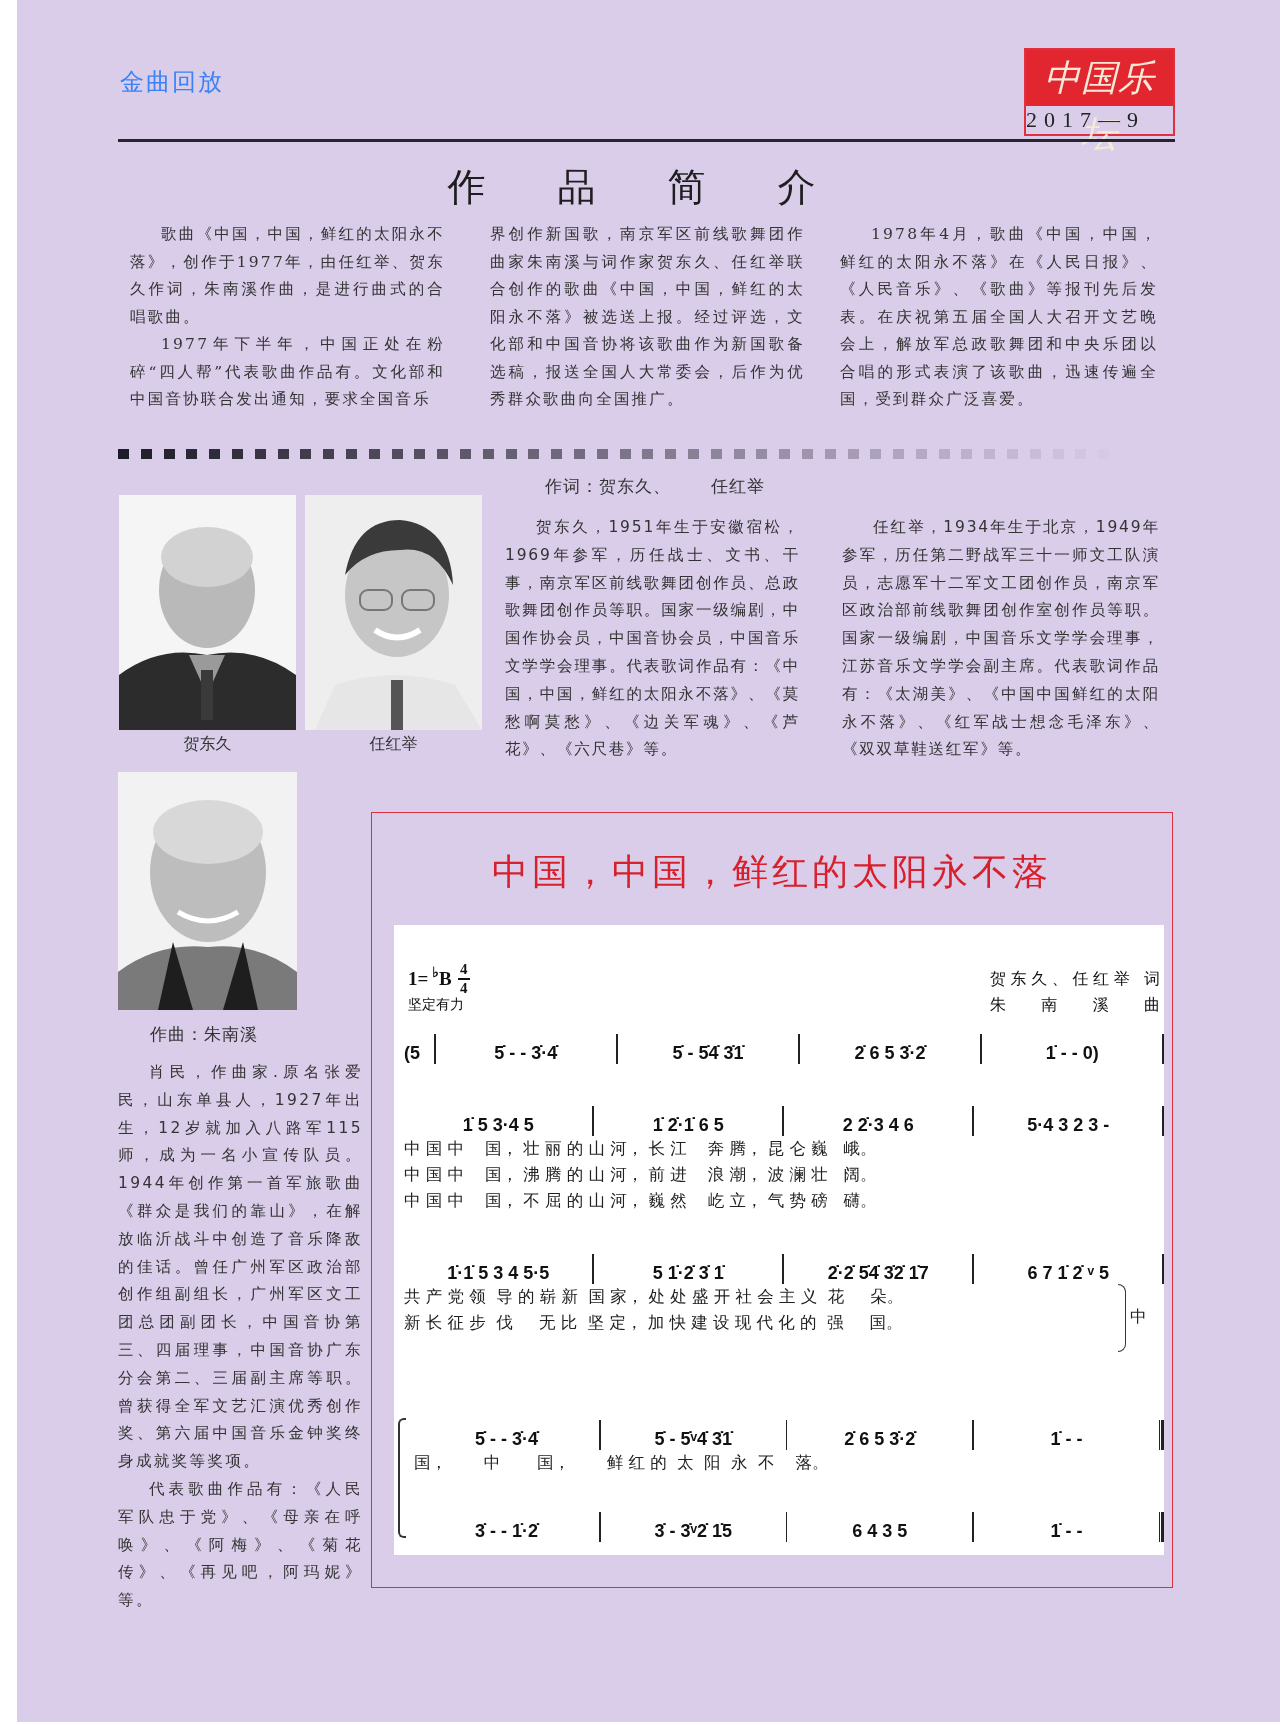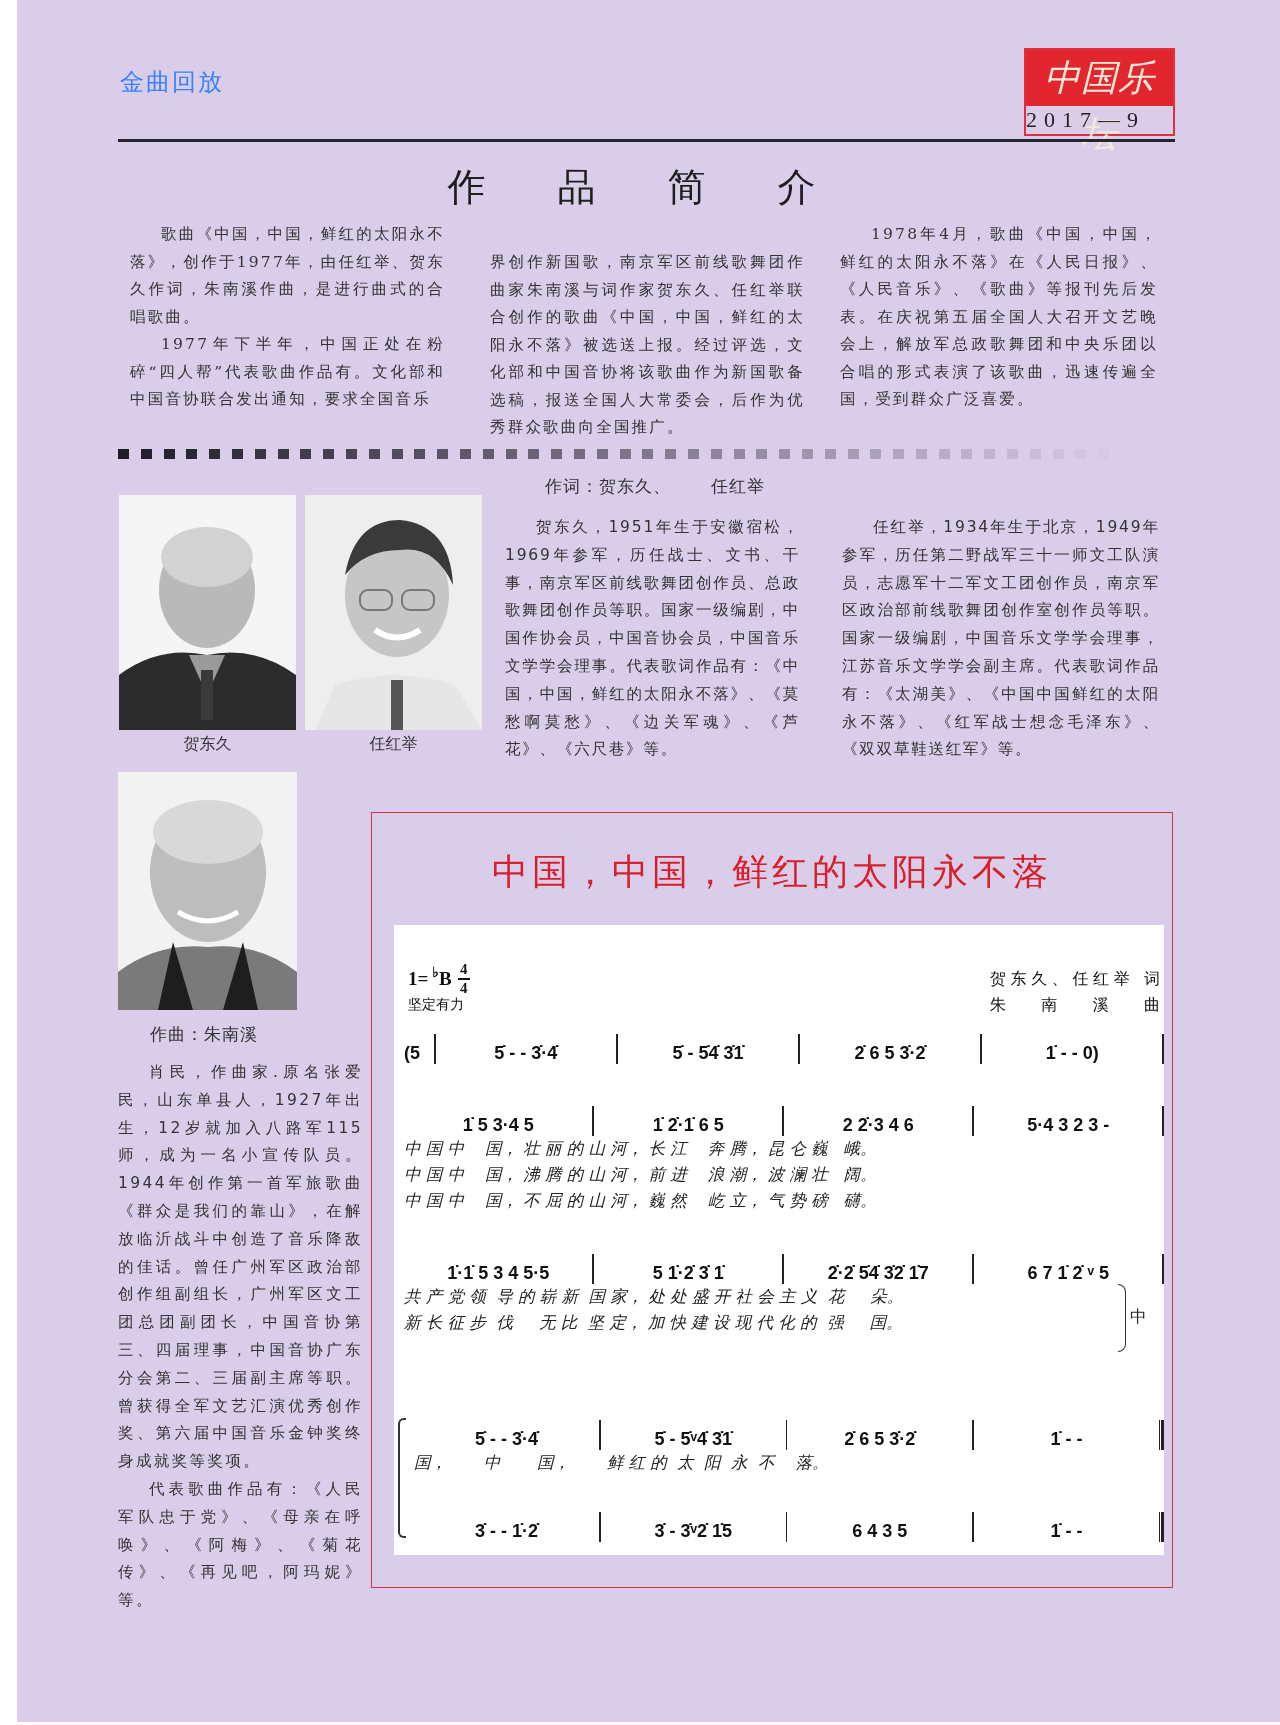--- a/index.html
+++ b/index.html
@@ -14,21 +14,21 @@
   .logo-top { position: absolute; left: 0; top: 0; width: 100%; height: 56px; background: #e2262f; color: #f6e9d8;
     font-family: "DejaVu Serif", serif; font-size: 36px; font-style: italic; text-align: center; line-height: 56px; letter-spacing: 1px; }
   .logo-issue { position: absolute; left: 0; top: 56px; width: 100%; height: 28px; text-align: left; line-height: 28px;
     font-family: "Liberation Serif", serif; font-size: 22px; letter-spacing: 7px; color: #222; }
   .header-rule { left: 118px; top: 139px; width: 1057px; height: 3px; background: #26242e; }
 
   .intro-title { left: 118px; top: 162px; width: 1057px; text-align: center; font-family: "DejaVu Sans", sans-serif; font-size: 38px; letter-spacing: 30px; color: #1e1e1e; }
 
   .col-text { font-family: "DejaVu Serif", serif; font-size: 15.5px; line-height: 27.5px; color: #333; letter-spacing: 2.2px; text-align: justify; }
   .col-text p { text-indent: 2em; }
-  .col-text p.cont { text-indent: 0; margin-top: 28px; }
+  .col-text p.cont { text-indent: 0; }
 
   .intro-c1 { left: 130px; top: 221px; width: 315px; }
   .intro-c2 { left: 490px; top: 221px; width: 315px; }
   .intro-c3 { left: 840px; top: 221px; width: 318px; }
 
   .dot-row { left: 118px; top: 449px; width: 1050px; height: 10px; display: flex; gap: 11.8px; }
   .dot-row span { width: 11px; height: 10px; display: block; }
 
   .lyricist-line { left: 545px; top: 475px; font-family: "DejaVu Serif", serif; font-size: 17px; color: #333; letter-spacing: 1px; text-align: center; }
   .lyricist-line .gap { display: inline-block; width: 40px; }
@@ -61,21 +61,21 @@
   .tempo { left: 408px; top: 996px; font-size: 14px; color: #111; font-family: "DejaVu Sans", sans-serif; }
   .credits { left: 990px; top: 966px; width: 170px; font-family: "DejaVu Serif", serif; font-size: 16px; color: #111; line-height: 26px; text-align: justify; text-align-last: justify; }
 
   .staff { position: absolute; left: 404px; width: 760px; }
   .staff-line { display: flex; align-items: flex-end; height: 34px; font-family: "Liberation Sans", sans-serif; font-weight: bold; font-size: 18px; color: #111; }
   .measure { flex: 1; display: flex; justify-content: space-around; align-items: flex-end; padding: 0 6px; height: 34px; position: relative; }
   .bar { width: 1.6px; height: 30px; background: #222; flex: 0 0 auto; }
   .bar.double { width: 5px; border-left: 1.4px solid #222; border-right: 3px solid #222; background: transparent; }
   .lead { flex: 0 0 30px; display: flex; align-items: flex-end; justify-content: flex-start; height: 34px; }
   .lyric-row { display: flex; font-family: "DejaVu Serif", serif; font-size: 16.5px; color: #222; height: 26px; line-height: 26px; letter-spacing: 0; }
-  .lyric-row span { white-space: pre; font-style: italic; }
+  .lyric-row span { white-space: pre; }
 
   .brace { position: absolute; left: 398px; top: 1418px; width: 8px; height: 120px; border: 2px solid #333; border-right: none; border-radius: 6px 0 0 6px; }
   .side-brace { left: 1118px; top: 1284px; width: 8px; height: 68px; border: 1.5px solid #333; border-left: none; border-radius: 0 8px 8px 0; }
   .side-label { left: 1130px; top: 1306px; font-family: "DejaVu Serif", serif; font-size: 16.5px; color: #222; }
 </style>
 </head>
 <body>
 
 <div class="page"></div>
 

